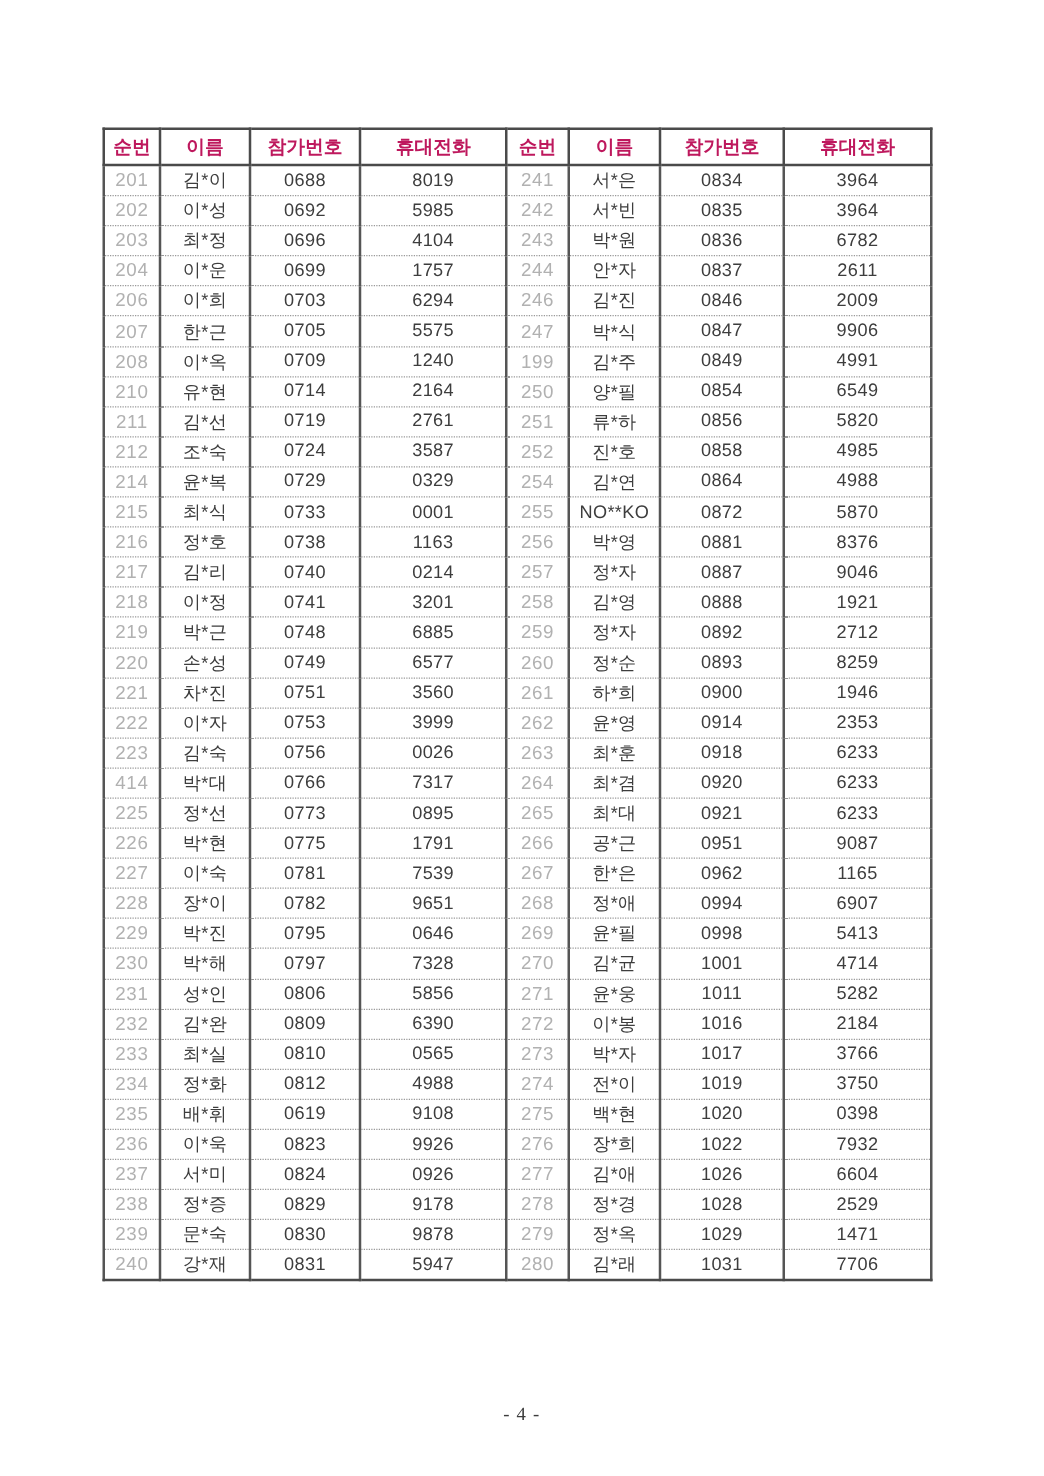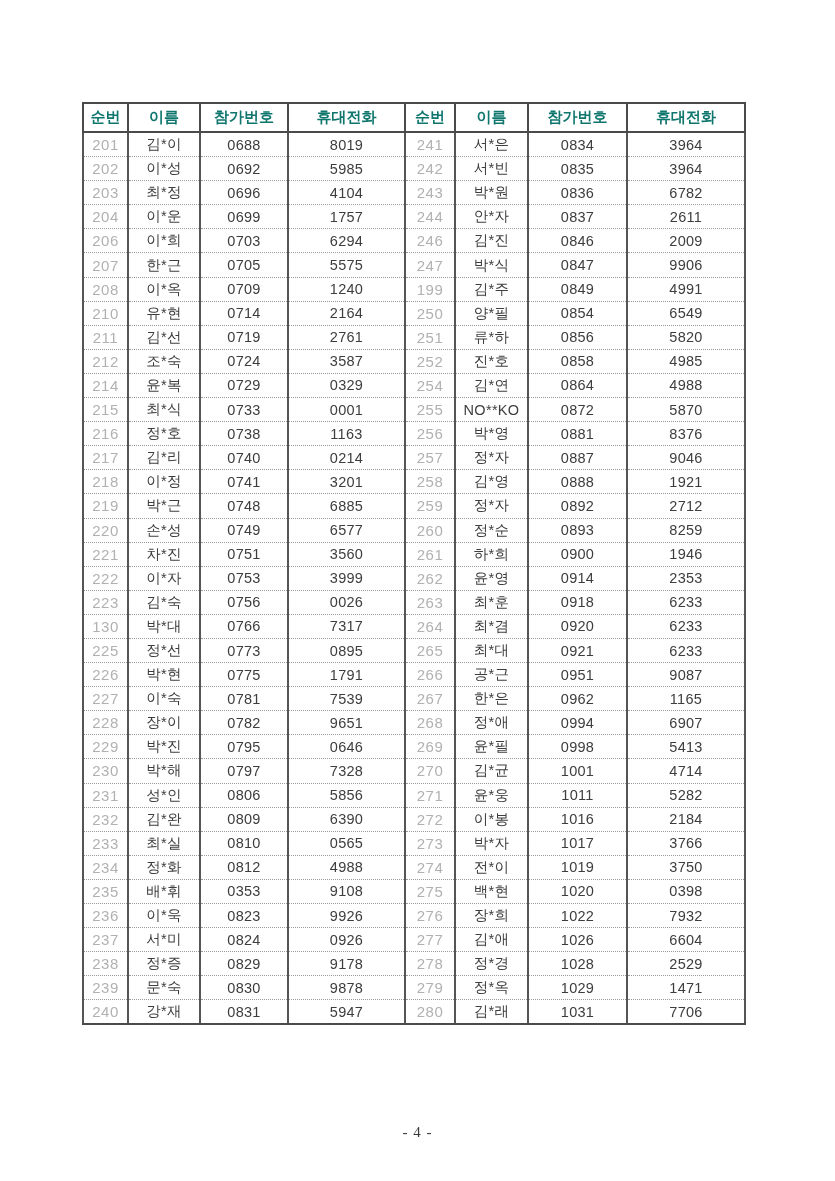--- a/index.html
+++ b/index.html
@@ -16,21 +16,21 @@
     left: 82px;
     top: 102px;
     width: 662px;
     border-collapse: collapse;
     table-layout: fixed;
   }
   table.roster th {
     border: 2px solid #4a4a4a;
     font-size: 15px;
     font-weight: bold;
-    color: #0f766e;
+    color: #be185d;
     height: 27px;
     padding: 0;
     text-align: center;
     background: #ffffff;
   }
   table.roster td {
     border-left: 2px solid #555555;
     border-right: 2px solid #555555;
     border-top: 1px dotted #999999;
     height: 23.1px;
@@ -284,21 +284,21 @@
           <td class="seq">223</td>
           <td>김*숙</td>
           <td>0756</td>
           <td>0026</td>
           <td class="seq">263</td>
           <td>최*훈</td>
           <td>0918</td>
           <td>6233</td>
         </tr>
         <tr>
-          <td class="seq">130</td>
+          <td class="seq">414</td>
           <td>박*대</td>
           <td>0766</td>
           <td>7317</td>
           <td class="seq">264</td>
           <td>최*겸</td>
           <td>0920</td>
           <td>6233</td>
         </tr>
         <tr>
           <td class="seq">225</td>
@@ -396,21 +396,21 @@
           <td>0812</td>
           <td>4988</td>
           <td class="seq">274</td>
           <td>전*이</td>
           <td>1019</td>
           <td>3750</td>
         </tr>
         <tr>
           <td class="seq">235</td>
           <td>배*휘</td>
-          <td>0353</td>
+          <td>0619</td>
           <td>9108</td>
           <td class="seq">275</td>
           <td>백*현</td>
           <td>1020</td>
           <td>0398</td>
         </tr>
         <tr>
           <td class="seq">236</td>
           <td>이*욱</td>
           <td>0823</td>

